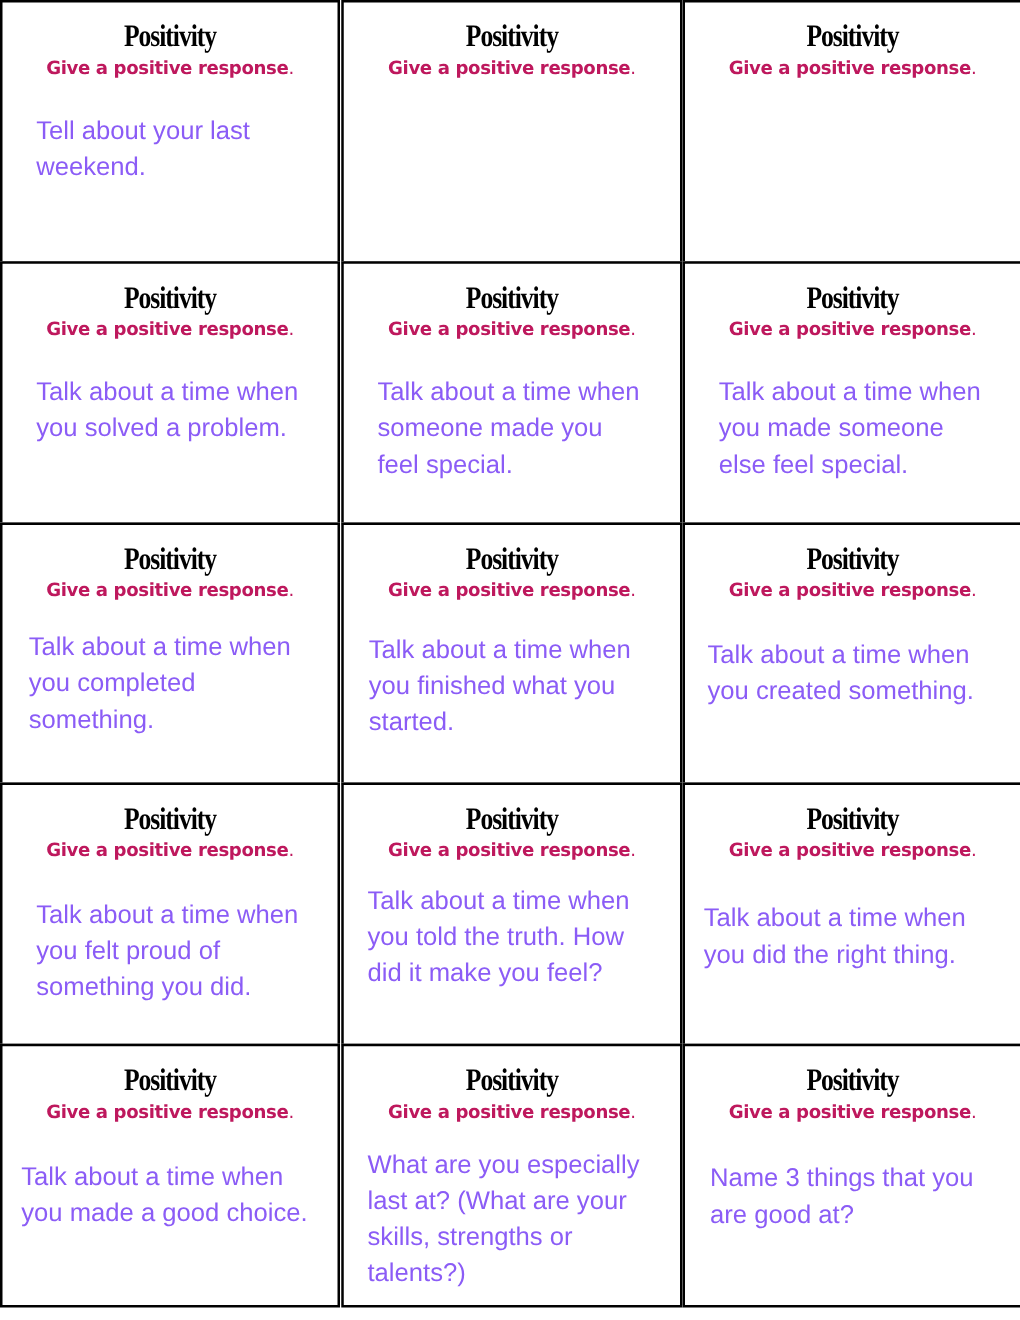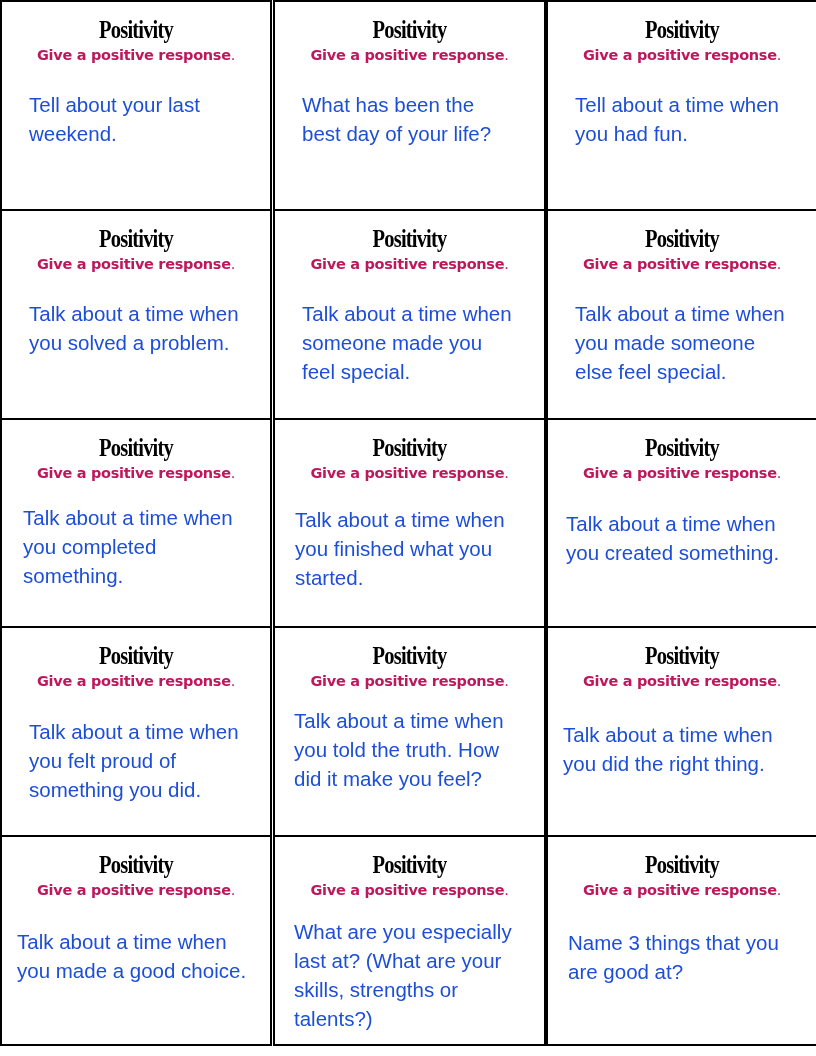--- a/index.html
+++ b/index.html
@@ -35,46 +35,42 @@
     line-height: 18px;
     letter-spacing: -0.3px;
     color: #be185d;
   }
   .subtitle .dot { font-weight: normal; }
   .body {
     position: absolute;
     font-family: "Liberation Sans", sans-serif;
     font-size: 20.5px;
     line-height: 29px;
-    color: #1d4ed8;
+    color: #8b5cf6;
     white-space: pre-line;
   }
 </style>
 </head>
 <body>
 
 <div class="sheet">
 
   <div class="card" style="left:0px;top:0px;width:272px;height:211px;">
     <div class="title">Positivity</div>
     <div class="subtitle"><span>Give a positive response</span><span class="dot">.</span></div>
     <div class="body" style="left:27px;top:88px;">Tell about your last
 weekend.</div>
   </div>
   <div class="card" style="left:273px;top:0px;width:273px;height:211px;">
     <div class="title">Positivity</div>
     <div class="subtitle"><span>Give a positive response</span><span class="dot">.</span></div>
-    <div class="body" style="left:27px;top:88px;">What has been the
-best day of your life?</div>
   </div>
   <div class="card" style="left:546px;top:0px;width:272px;height:211px;">
     <div class="title">Positivity</div>
     <div class="subtitle"><span>Give a positive response</span><span class="dot">.</span></div>
-    <div class="body" style="left:27px;top:88px;">Tell about a time when
-you had fun.</div>
   </div>
 
   <div class="card" style="left:0px;top:209px;width:272px;height:211px;">
     <div class="title">Positivity</div>
     <div class="subtitle"><span>Give a positive response</span><span class="dot">.</span></div>
     <div class="body" style="left:27px;top:88px;">Talk about a time when
 you solved a problem.</div>
   </div>
   <div class="card" style="left:273px;top:209px;width:273px;height:211px;">
     <div class="title">Positivity</div>

